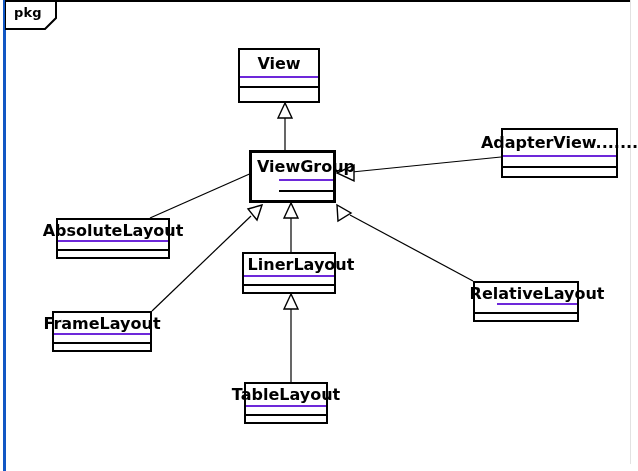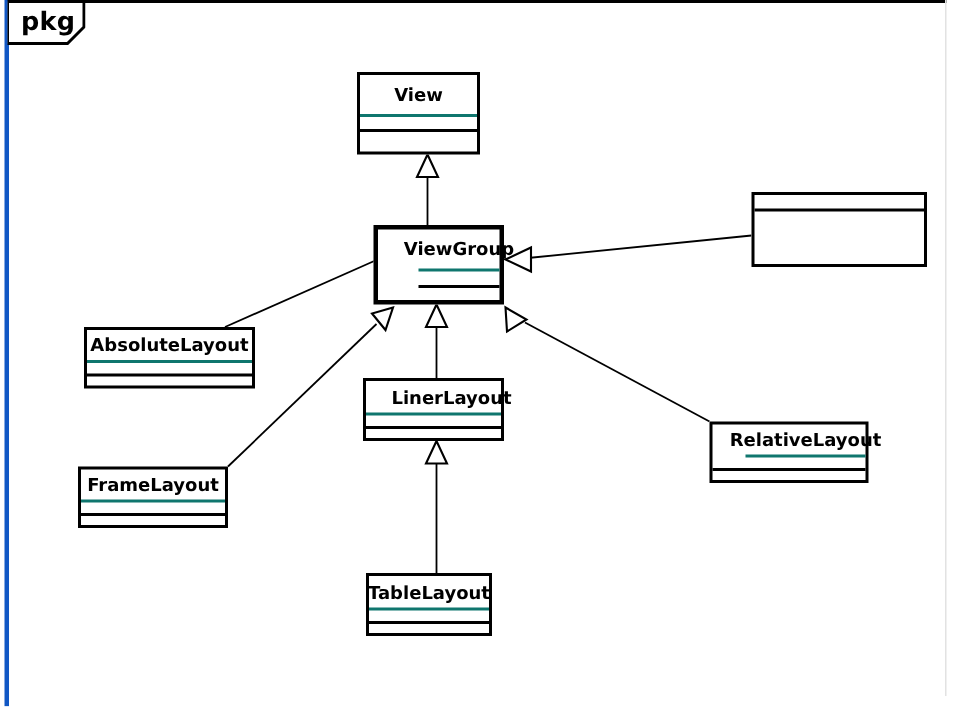--- a/index.html
+++ b/index.html
@@ -49,21 +49,21 @@
     height: 30px;
   }
   #pkg-tab .tab-shape {
     position: absolute;
     inset: 0;
   }
   #pkg-tab .tab-label {
     position: absolute;
     left: 9px;
     top: 5px;
-    font-size: 17px;
+    font-size: 13px;
     font-weight: bold;
     color: #000000;
     letter-spacing: 0.2px;
   }
   
   #connectors {
     position: absolute;
     left: 0;
     top: 0;
     width: 638px;
@@ -79,25 +79,25 @@
     flex-direction: column;
   }
   .uml-class.emphasis {
     border-width: 3px;
   }
   .uml-class .cls-name {
     flex: 0 0 auto;
     display: flex;
     align-items: center;
     justify-content: center;
-    font-size: 12px;
+    font-size: 16px;
     font-weight: bold;
     color: #000000;
     white-space: nowrap;
-    border-bottom: 2px solid #0f766e;
+    border-bottom: 2px solid #6d28d9;
     box-sizing: border-box;
   }
   .uml-class .cls-attrs {
     flex: 0 0 auto;
     border-bottom: 2px solid #000000;
     box-sizing: border-box;
   }
   .uml-class .cls-ops {
     flex: 1 1 auto;
     box-sizing: border-box;
@@ -164,20 +164,21 @@
         <div class="cls-name" style="height: 28px;">View</div>
         <div class="cls-attrs" style="height: 10px;"></div>
         <div class="cls-ops"></div>
       </div>
       <div class="uml-class emphasis" style="left: 249px; top: 150px; width: 87px; height: 53px; padding-left: 27px;">
         <div class="cls-name" style="height: 28px;">ViewGroup</div>
         <div class="cls-attrs" style="height: 11px;"></div>
         <div class="cls-ops"></div>
       </div>
       <div class="uml-class" style="left: 501px; top: 128px; width: 117px; height: 50px;">
+        <div class="cls-name" style="height: 27px;">AdapterView.......</div>
         <div class="cls-attrs" style="height: 11px;"></div>
         <div class="cls-ops"></div>
       </div>
       <div class="uml-class" style="left: 56px; top: 218px; width: 114px; height: 41px;">
         <div class="cls-name" style="height: 22px;">AbsoluteLayout</div>
         <div class="cls-attrs" style="height: 9px;"></div>
         <div class="cls-ops"></div>
       </div>
       <div class="uml-class" style="left: 52px; top: 311px; width: 100px; height: 41px;">
         <div class="cls-name" style="height: 22px;">FrameLayout</div>

